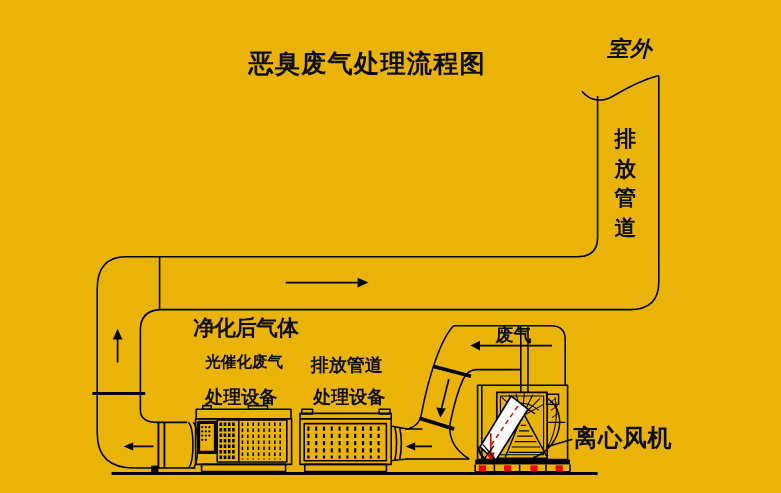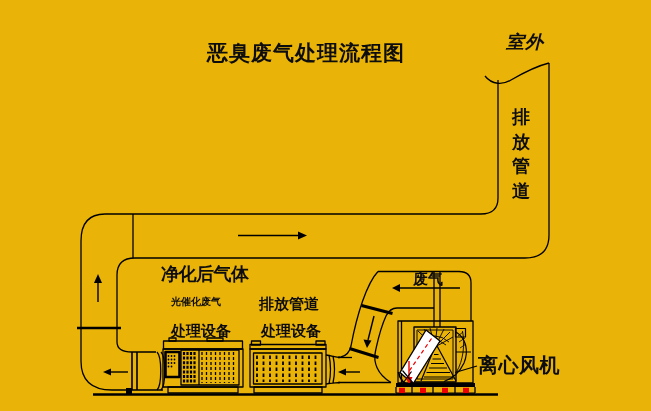--- a/index.html
+++ b/index.html
@@ -10,21 +10,21 @@
   .canvas svg{position:absolute;left:0;top:0;}
   .label{
     position:absolute;font-weight:bold;color:#0d0d0d;white-space:nowrap;
     font-family:"DejaVu Sans","Liberation Sans",sans-serif;line-height:1.15;
   }
   .title{left:207px;top:41px;font-size:21px;letter-spacing:1px;}
   .outdoor{left:506px;top:32px;font-size:18px;letter-spacing:1px;font-style:italic;}
   .vpipe{left:512px;top:105px;font-size:18px;white-space:normal;width:20px;
          word-break:break-all;line-height:24.5px;text-align:left;}
   .purified{left:161px;top:223px;font-size:18px;letter-spacing:-0.5px;margin-top:41px;}
-  .u1a{left:171px;top:296px;font-size:10px;text-align:right;}
+  .u1a{left:171px;top:296px;font-size:13px;text-align:right;}
   .u1b{left:171px;top:323px;font-size:15px;}
   .u2a{left:259px;top:296px;font-size:15px;}
   .u2b{left:261px;top:323px;font-size:15px;}
   .wgas{left:413px;top:271px;font-size:15px;}
   .fanlbl{left:478px;top:354px;font-size:20px;letter-spacing:0.5px;}
 </style>
 </head>
 <body>
 
 <div class="canvas">

